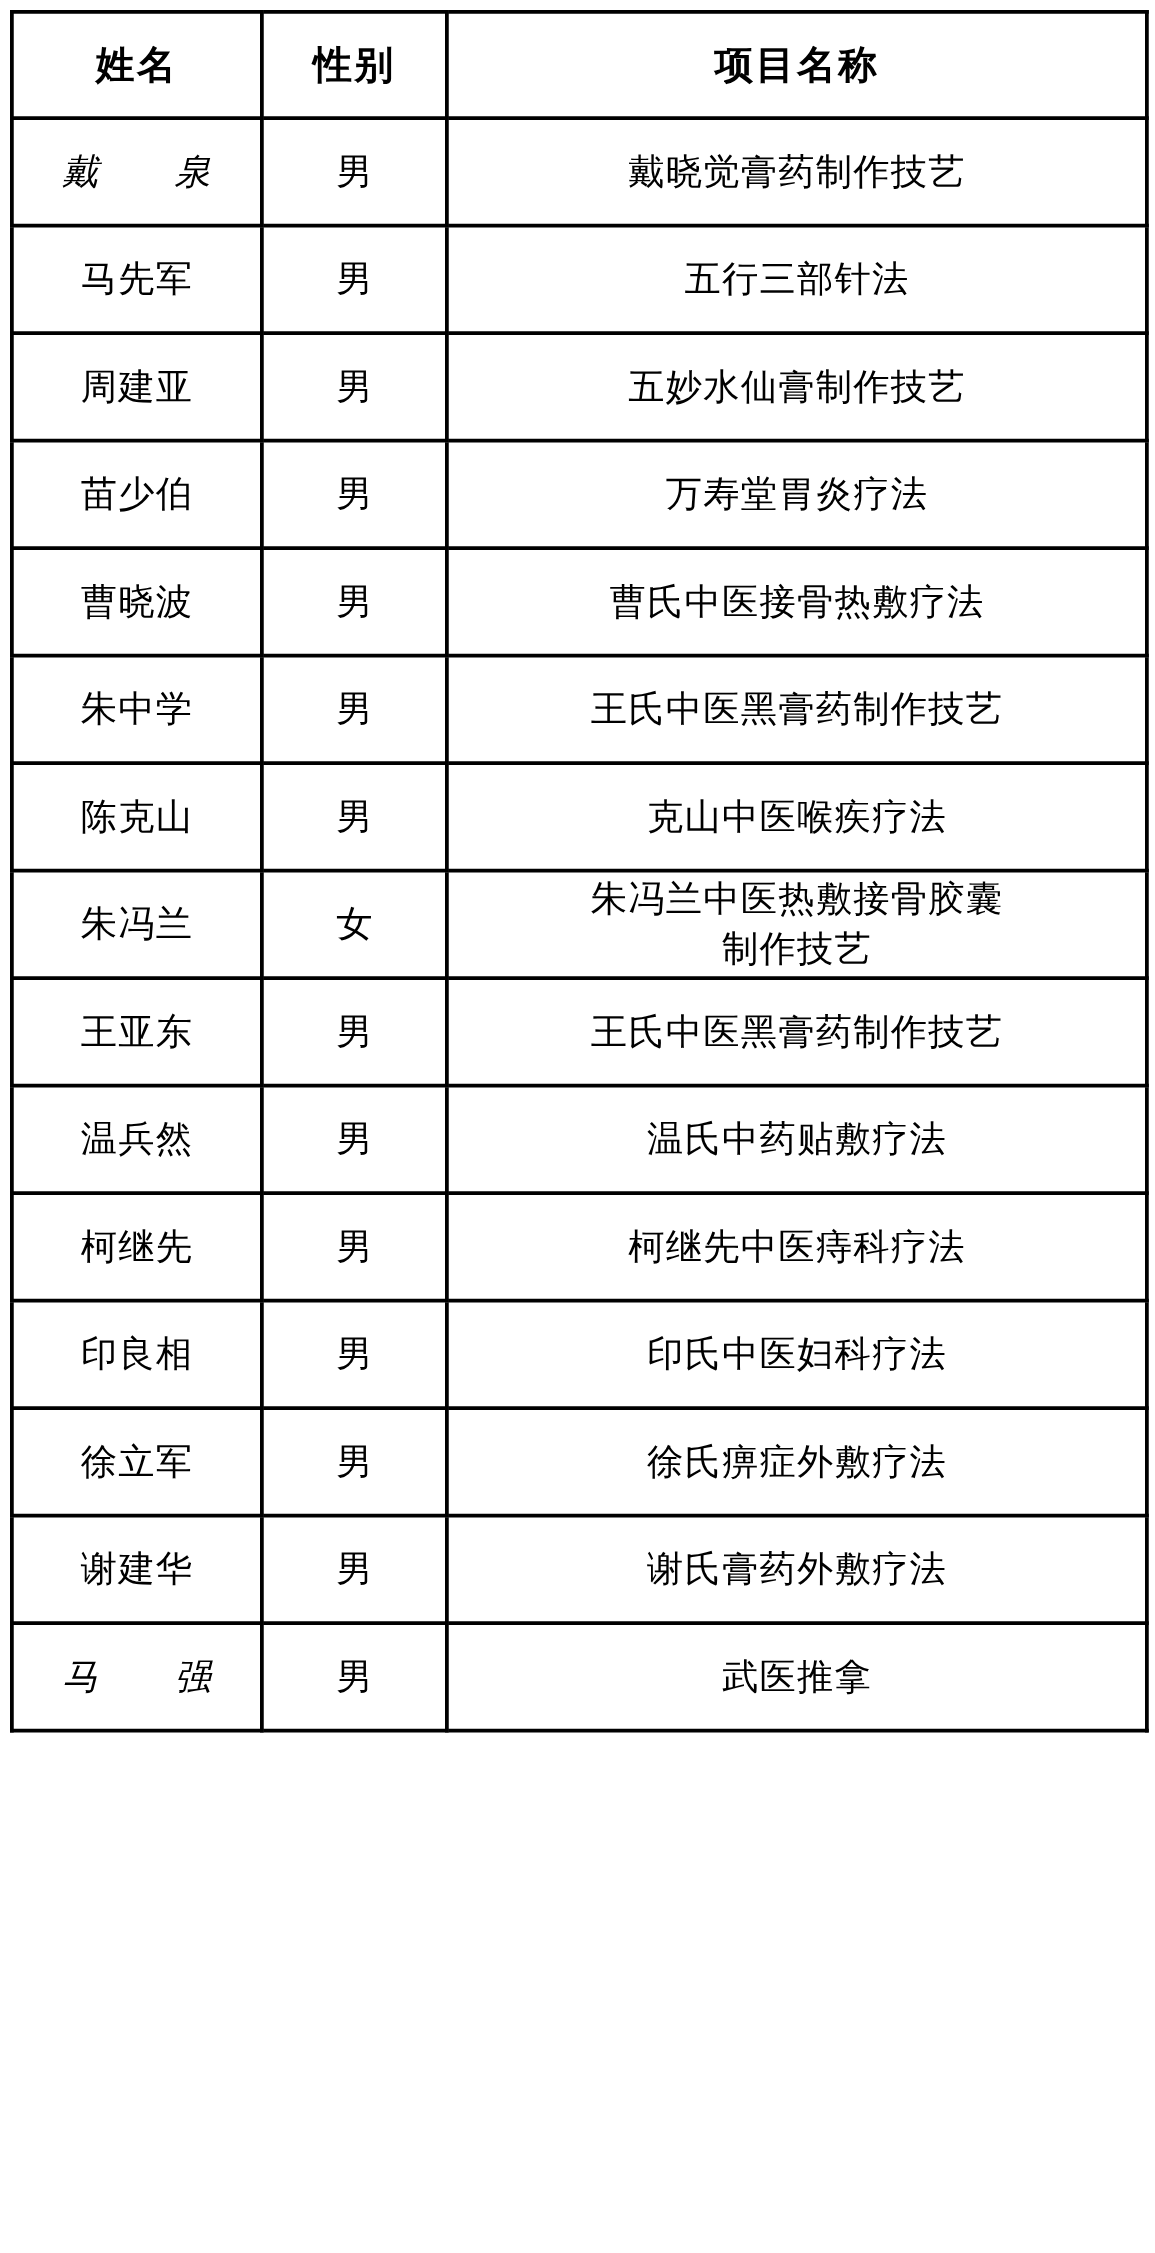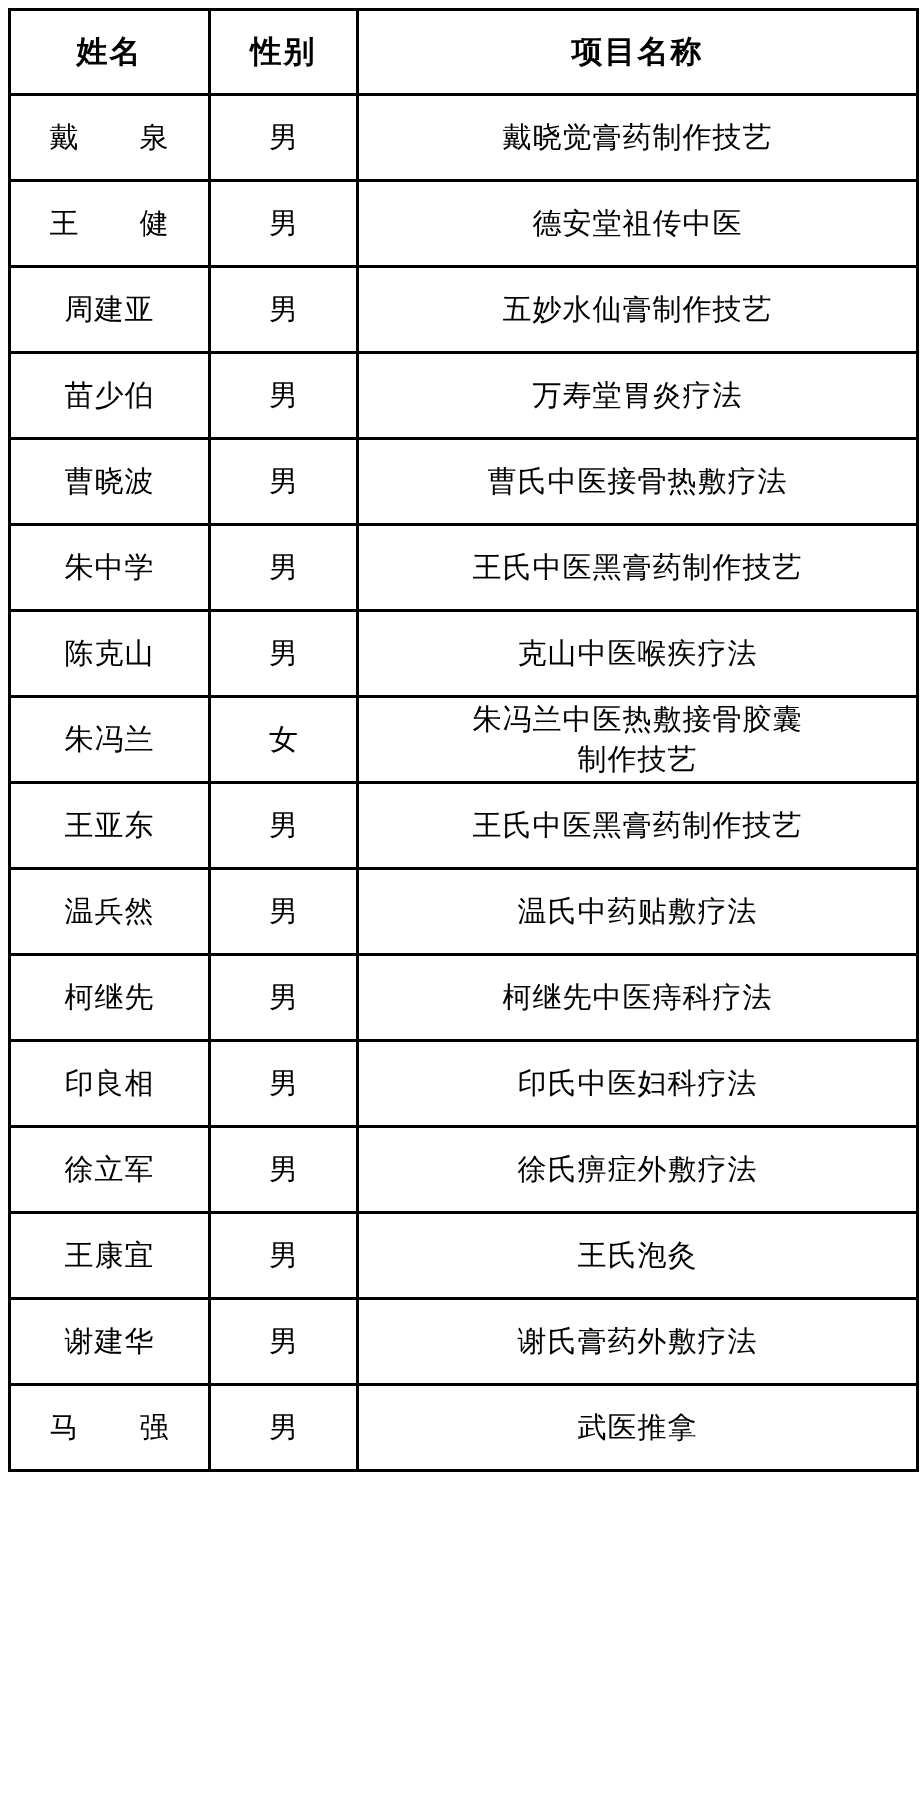--- a/index.html
+++ b/index.html
@@ -47,20 +47,21 @@
     height: 83px;
     font-weight: normal;
     font-size: 29px;
   }
   td.name {
     font-size: 29px;
     letter-spacing: 1px;
   }
   td.name.spaced {
     letter-spacing: 1px;
+    font-style: italic;
   }
   td.gender {
     font-size: 27px;
   }
   td.project {
     font-size: 29px;
     letter-spacing: 1px;
     line-height: 1.35;
   }
   tr.tall td { height: 118px; }
@@ -83,23 +84,23 @@
         <th>项目名称</th>
       </tr>
     </thead>
     <tbody>
       <tr>
         <td class="name spaced">戴　　泉</td>
         <td class="gender">男</td>
         <td class="project">戴晓觉膏药制作技艺</td>
       </tr>
       <tr>
-        <td class="name spaced">王　　健</td>
+        <td class="name">马先军</td>
         <td class="gender">男</td>
-        <td class="project">德安堂祖传中医</td>
+        <td class="project">五行三部针法</td>
       </tr>
       <tr>
         <td class="name">周建亚</td>
         <td class="gender">男</td>
         <td class="project">五妙水仙膏制作技艺</td>
       </tr>
       <tr>
         <td class="name">苗少伯</td>
         <td class="gender">男</td>
         <td class="project">万寿堂胃炎疗法</td>
@@ -146,25 +147,20 @@
         <td class="name">印良相</td>
         <td class="gender">男</td>
         <td class="project">印氏中医妇科疗法</td>
       </tr>
       <tr>
         <td class="name">徐立军</td>
         <td class="gender">男</td>
         <td class="project">徐氏痹症外敷疗法</td>
       </tr>
       <tr>
-        <td class="name">王康宜</td>
-        <td class="gender">男</td>
-        <td class="project">王氏泡灸</td>
-      </tr>
-      <tr>
         <td class="name">谢建华</td>
         <td class="gender">男</td>
         <td class="project">谢氏膏药外敷疗法</td>
       </tr>
       <tr>
         <td class="name spaced">马　　强</td>
         <td class="gender">男</td>
         <td class="project">武医推拿</td>
       </tr>
     </tbody>

